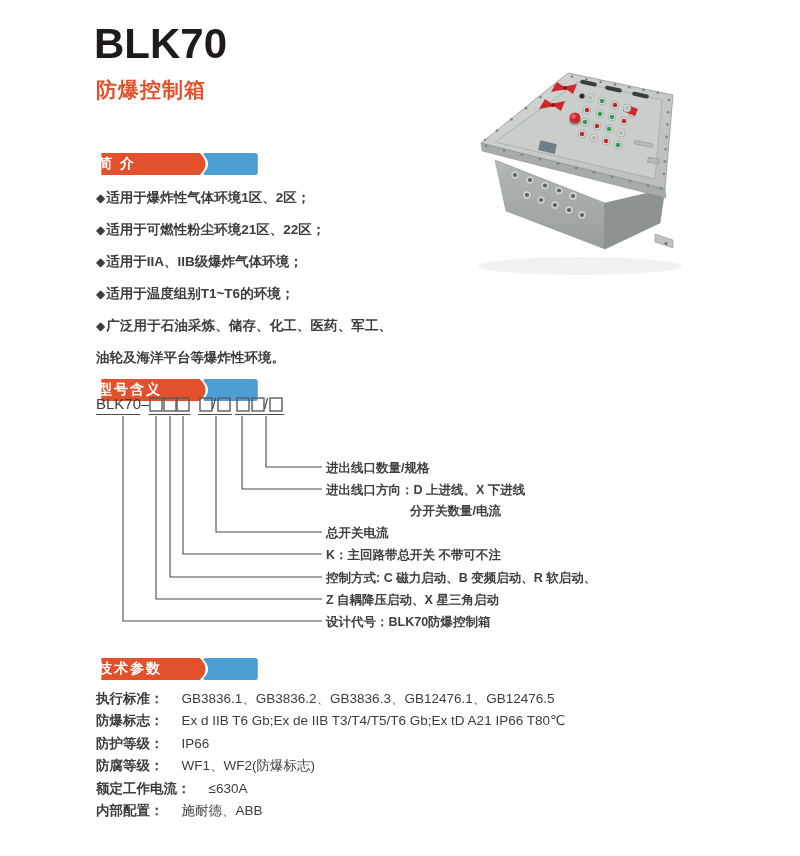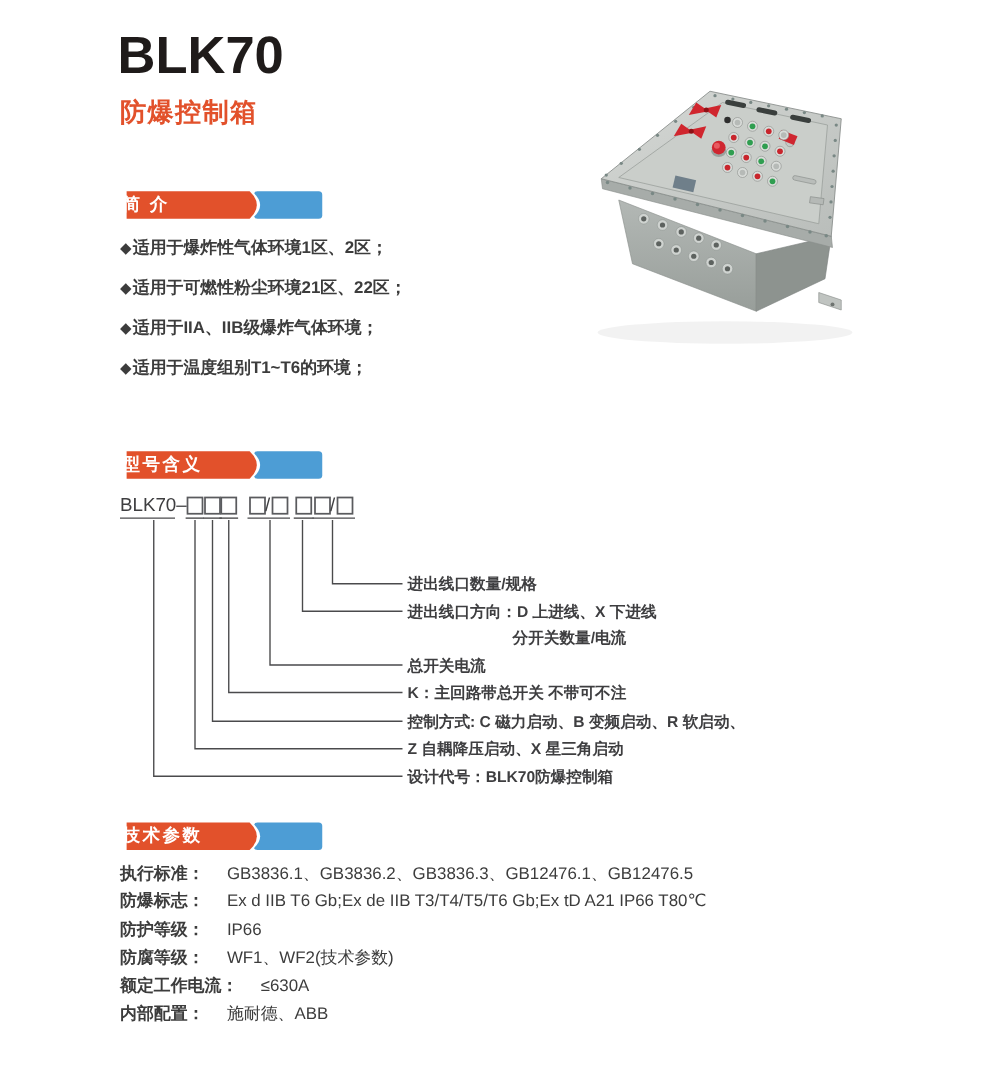--- a/index.html
+++ b/index.html
@@ -207,23 +207,24 @@
     <path d="M0 0 H102.5 Q114.5 11.5 102.5 23 H0 Z" fill="#e2512b"></path>
   </svg>
   <span class="sec-label">简 介</span>
 </div>
 
 <div class="abs intro-list">
   <div class="bullet"><span class="marker">◆</span><span>适用于爆炸性气体环境1区、2区；</span></div>
   <div class="bullet"><span class="marker">◆</span><span>适用于可燃性粉尘环境21区、22区；</span></div>
   <div class="bullet"><span class="marker">◆</span><span>适用于IIA、IIB级爆炸气体环境；</span></div>
   <div class="bullet"><span class="marker">◆</span><span>适用于温度组别T1~T6的环境；</span></div>
-</div>
-
-<div class="abs sec-head" style="left:98px;top:360px;">
+  <div class="bullet"><span class="marker">◆</span><span>广泛用于石油采炼、储存、化工、医药、军工、油轮及海洋平台等爆炸性环境。</span></div>
+</div>
+
+<div class="abs sec-head" style="left:98px;top:378px;font-family:Liberation Serif, serif;">
   <svg width="166" height="24" viewBox="0 -1 166 25">
     <rect x="106" y="0" width="57" height="23" rx="3" fill="#4d9dd5"></rect>
     <path d="M95 -1 H103 Q119.5 11.5 103 24 H95 Z" fill="#ffffff"></path>
     <path d="M0 0 H102.5 Q114.5 11.5 102.5 23 H0 Z" fill="#e2512b"></path>
   </svg>
   <span class="sec-label">型号含义</span>
 </div>
 
 <svg class="abs model-svg" width="620" height="245" viewBox="0 0 620 245">
 
@@ -280,16 +281,16 @@
     <path d="M95 -1 H103 Q119.5 11.5 103 24 H95 Z" fill="#ffffff"></path>
     <path d="M0 0 H102.5 Q114.5 11.5 102.5 23 H0 Z" fill="#e2512b"></path>
   </svg>
   <span class="sec-label">技术参数</span>
 </div>
 
 <div class="abs spec-list">
   <div class="spec-row"><span class="spec-label">执行标准：</span><span class="spec-value">GB3836.1、GB3836.2、GB3836.3、GB12476.1、GB12476.5</span></div>
   <div class="spec-row"><span class="spec-label">防爆标志：</span><span class="spec-value">Ex d IIB T6 Gb;Ex de IIB T3/T4/T5/T6 Gb;Ex tD A21 IP66 T80℃</span></div>
   <div class="spec-row"><span class="spec-label">防护等级：</span><span class="spec-value">IP66</span></div>
-  <div class="spec-row"><span class="spec-label">防腐等级：</span><span class="spec-value">WF1、WF2(技术参数)</span></div>
+  <div class="spec-row"><span class="spec-label">防腐等级：</span><span class="spec-value">WF1、WF2(防爆标志)</span></div>
   <div class="spec-row"><span class="spec-label">额定工作电流：</span><span class="spec-value">≤630A</span></div>
   <div class="spec-row"><span class="spec-label">内部配置：</span><span class="spec-value">施耐德、ABB</span></div>
 </div>
 
 </body></html>

